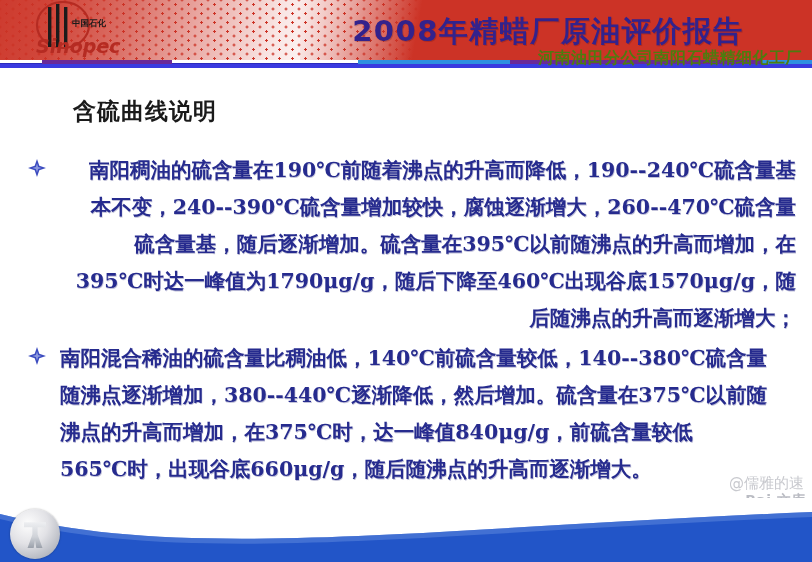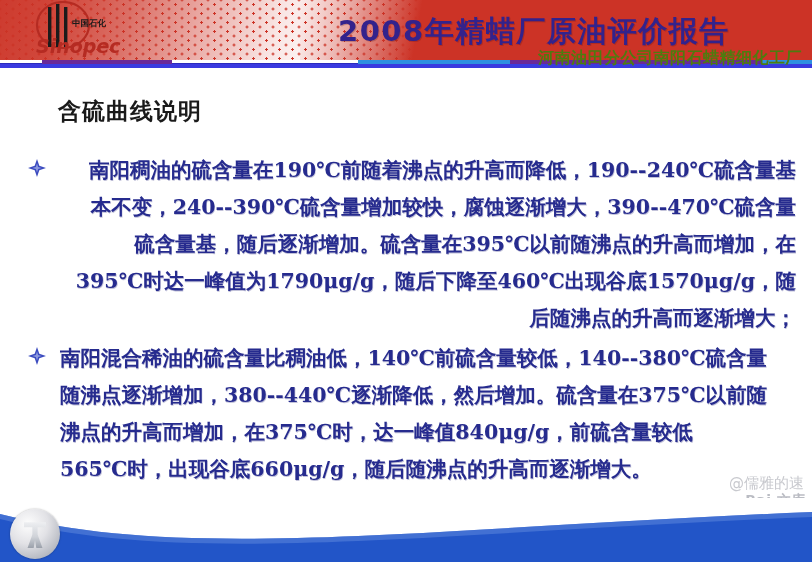--- a/index.html
+++ b/index.html
@@ -75,20 +75,21 @@
     width: 420px;
     height: 40px;
     color: #33228c;
     font-family: "DejaVu Sans", sans-serif;
     font-weight: bold;
     font-size: 29px;
     letter-spacing: 1.5px;
     line-height: 38px;
     text-shadow: 1px 1px 0 rgba(90,20,15,0.25);
     white-space: nowrap;
+    text-align: center;
   }
 
   
   #headerbars {
     position: absolute;
     left: 0; top: 60px;
     width: 812px; height: 8px;
     background: #2b2bbd;
   }
   .hb { position: absolute; height: 4px; top: 0; }
@@ -96,21 +97,21 @@
   .hb.cyan  { background: #2f8fe0; }
   .hb.purple{ background: #6a2898; }
   #headerbars .base {
     position:absolute; left:0; top:4px; width:812px; height:4px;
     background:#3a3ae0;
   }
 
   
   #heading {
     position: absolute;
-    left: 58px;
+    left: 73px;
     top: 96px;
     color: #1a1a1a;
     font-family: "DejaVu Serif", serif;
     font-weight: bold;
     font-size: 23px;
     letter-spacing: 1px;
   }
 
   .bullet-block {
     position: absolute;
@@ -267,21 +268,21 @@
 
   <div class="bullet-block" id="bullet-1">
     <div class="bullet-row">
       <svg class="bullet-mark" viewBox="0 0 22 22">
         <path d="M11 2 L13.3 8.7 L20 11 L13.3 13.3 L11 20 L8.7 13.3 L2 11 L8.7 8.7 Z" fill="#3b4bbf"></path>
         <path d="M11 6.4 L12.1 9.9 L15.6 11 L12.1 12.1 L11 15.6 L9.9 12.1 L6.4 11 L9.9 9.9 Z" fill="#8e9adf"></path>
       </svg>
       <div class="para-line indent">南阳稠油的硫含量在190℃前随着沸点的升高而降低，190--240℃硫含量基</div>
     </div>
     <div class="bullet-row">
-      <div class="para-line indent">本不变，240--390℃硫含量增加较快，腐蚀逐渐增大，390--470℃硫含量</div>
+      <div class="para-line indent">本不变，240--390℃硫含量增加较快，腐蚀逐渐增大，260--470℃硫含量</div>
     </div>
     <div class="bullet-row">
       <div class="para-line indent">硫含量基，随后逐渐增加。硫含量在395℃以前随沸点的升高而增加，在</div>
     </div>
     <div class="bullet-row">
       <div class="para-line indent">395℃时达一峰值为1790μg/g，随后下降至460℃出现谷底1570μg/g，随</div>
     </div>
     <div class="bullet-row">
       <div class="para-line indent">后随沸点的升高而逐渐增大；</div>
     </div>

